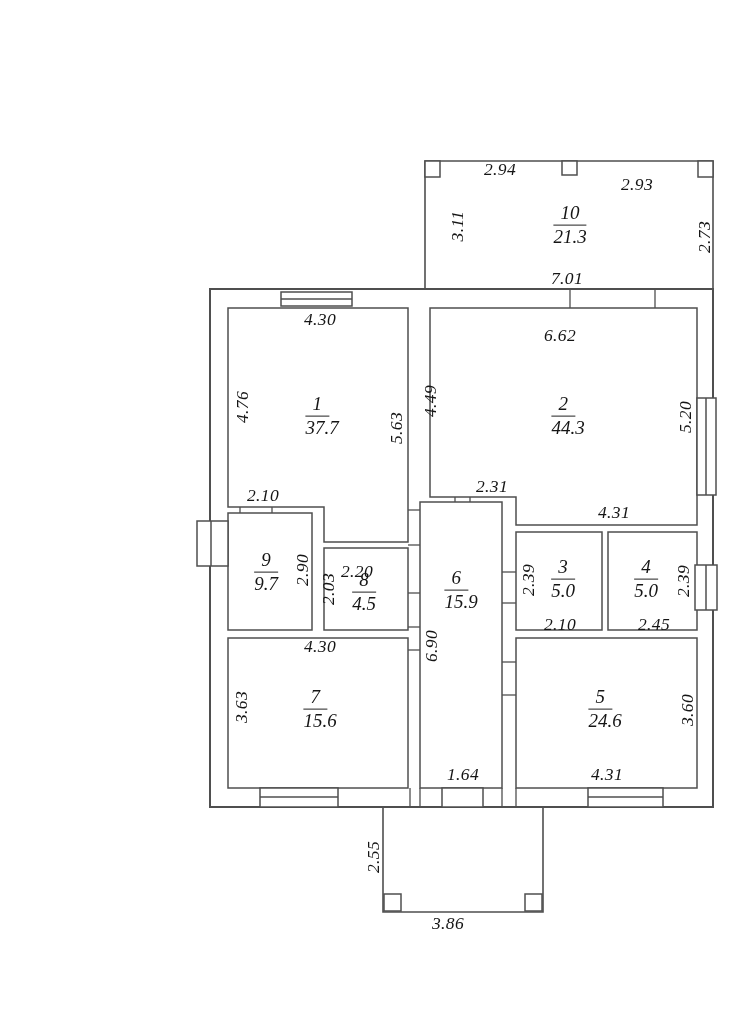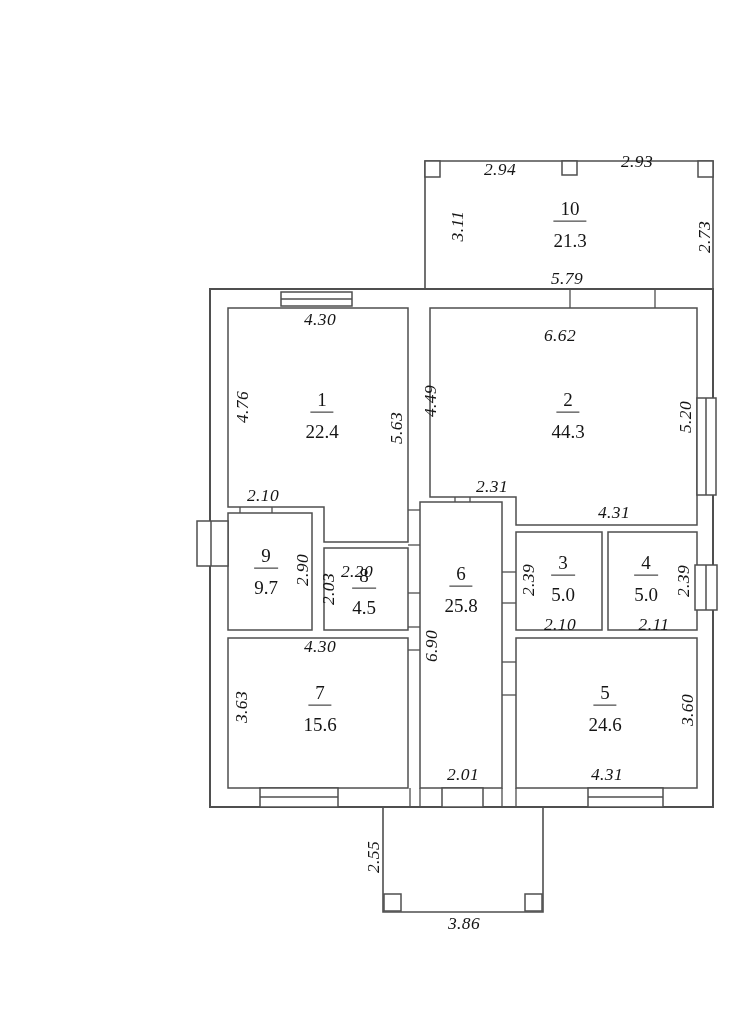--- a/index.html
+++ b/index.html
@@ -18,33 +18,34 @@
     font-size:17.5px;
     letter-spacing:0.4px;
     color:#151515;
     white-space:nowrap;
     line-height:1;
   }
   .dim.v{transform:translate(-50%,-50%) rotate(-90deg);}
   .room-label{
     position:absolute;
     transform:translate(-50%,-50%);
-    text-align:center;
+    text-align:left;
+    font-style:italic;
     font-size:19px;
     color:#151515;
     line-height:1.1;
   }
   .room-label .num{
     display:inline-block;
     padding:0 7px 1px 7px;
     border-bottom:1.5px solid #222222;
   }
   .room-label .area{
     display:block;
-    padding-top:9px;
+    padding-top:1px;
   }
 </style>
 </head>
 <body>
 
 <div id="stage">
 
   <svg id="plan-svg" width="738" height="1024" viewBox="0 0 738 1024" fill="none" stroke="#4f4f4f" stroke-width="1.5">
 
     <g>
@@ -122,92 +123,92 @@
 
     <g>
       <path d="M383,807 L383,912 L543,912 L543,807" stroke-width="1.6"></path>
       <rect x="384" y="894" width="17" height="17" fill="#ffffff"></rect>
       <rect x="525" y="894" width="17" height="17" fill="#ffffff"></rect>
     </g>
   </svg>
 
   <div class="room-label" style="left:322px;top:416px">
     <span class="num">1</span>
-    <span class="area">22.4</span>
+    <span class="area">37.7</span>
   </div>
   <div class="room-label" style="left:568px;top:416px">
     <span class="num">2</span>
     <span class="area">44.3</span>
   </div>
   <div class="room-label" style="left:563px;top:579px">
     <span class="num">3</span>
     <span class="area">5.0</span>
   </div>
   <div class="room-label" style="left:646px;top:579px">
     <span class="num">4</span>
     <span class="area">5.0</span>
   </div>
   <div class="room-label" style="left:605px;top:709px">
     <span class="num">5</span>
     <span class="area">24.6</span>
   </div>
   <div class="room-label" style="left:461px;top:590px">
     <span class="num">6</span>
-    <span class="area">25.8</span>
+    <span class="area">15.9</span>
   </div>
   <div class="room-label" style="left:320px;top:709px">
     <span class="num">7</span>
     <span class="area">15.6</span>
   </div>
   <div class="room-label" style="left:364px;top:592px">
     <span class="num">8</span>
     <span class="area">4.5</span>
   </div>
   <div class="room-label" style="left:266px;top:572px">
     <span class="num">9</span>
     <span class="area">9.7</span>
   </div>
   <div class="room-label" style="left:570px;top:225px">
     <span class="num">10</span>
     <span class="area">21.3</span>
   </div>
 
   <div class="dim" style="left:500px;top:170px">2.94</div>
-  <div class="dim" style="left:637px;top:162px">2.93</div>
+  <div class="dim" style="left:637px;top:185px">2.93</div>
   <div class="dim v" style="left:458px;top:226px">3.11</div>
   <div class="dim v" style="left:705px;top:237px">2.73</div>
-  <div class="dim" style="left:567px;top:279px">5.79</div>
+  <div class="dim" style="left:567px;top:279px">7.01</div>
 
   <div class="dim" style="left:320px;top:320px">4.30</div>
   <div class="dim v" style="left:243px;top:407px">4.76</div>
   <div class="dim v" style="left:397px;top:428px">5.63</div>
 
   <div class="dim" style="left:560px;top:336px">6.62</div>
   <div class="dim v" style="left:431px;top:401px">4.49</div>
   <div class="dim v" style="left:686px;top:417px">5.20</div>
   <div class="dim" style="left:614px;top:513px">4.31</div>
 
   <div class="dim" style="left:263px;top:496px">2.10</div>
   <div class="dim v" style="left:303px;top:570px">2.90</div>
 
   <div class="dim" style="left:357px;top:572px">2.20</div>
   <div class="dim v" style="left:329px;top:589px">2.03</div>
 
   <div class="dim" style="left:492px;top:487px">2.31</div>
   <div class="dim v" style="left:432px;top:646px">6.90</div>
-  <div class="dim" style="left:463px;top:775px">2.01</div>
+  <div class="dim" style="left:463px;top:775px">1.64</div>
 
   <div class="dim v" style="left:529px;top:580px">2.39</div>
   <div class="dim" style="left:560px;top:625px">2.10</div>
 
   <div class="dim v" style="left:684px;top:581px">2.39</div>
-  <div class="dim" style="left:654px;top:625px">2.11</div>
+  <div class="dim" style="left:654px;top:625px">2.45</div>
 
   <div class="dim" style="left:320px;top:647px">4.30</div>
   <div class="dim v" style="left:242px;top:707px">3.63</div>
 
   <div class="dim v" style="left:688px;top:710px">3.60</div>
   <div class="dim" style="left:607px;top:775px">4.31</div>
 
   <div class="dim v" style="left:374px;top:857px">2.55</div>
-  <div class="dim" style="left:464px;top:924px">3.86</div>
+  <div class="dim" style="left:448px;top:924px">3.86</div>
 
 </div>
 
 </body></html>

